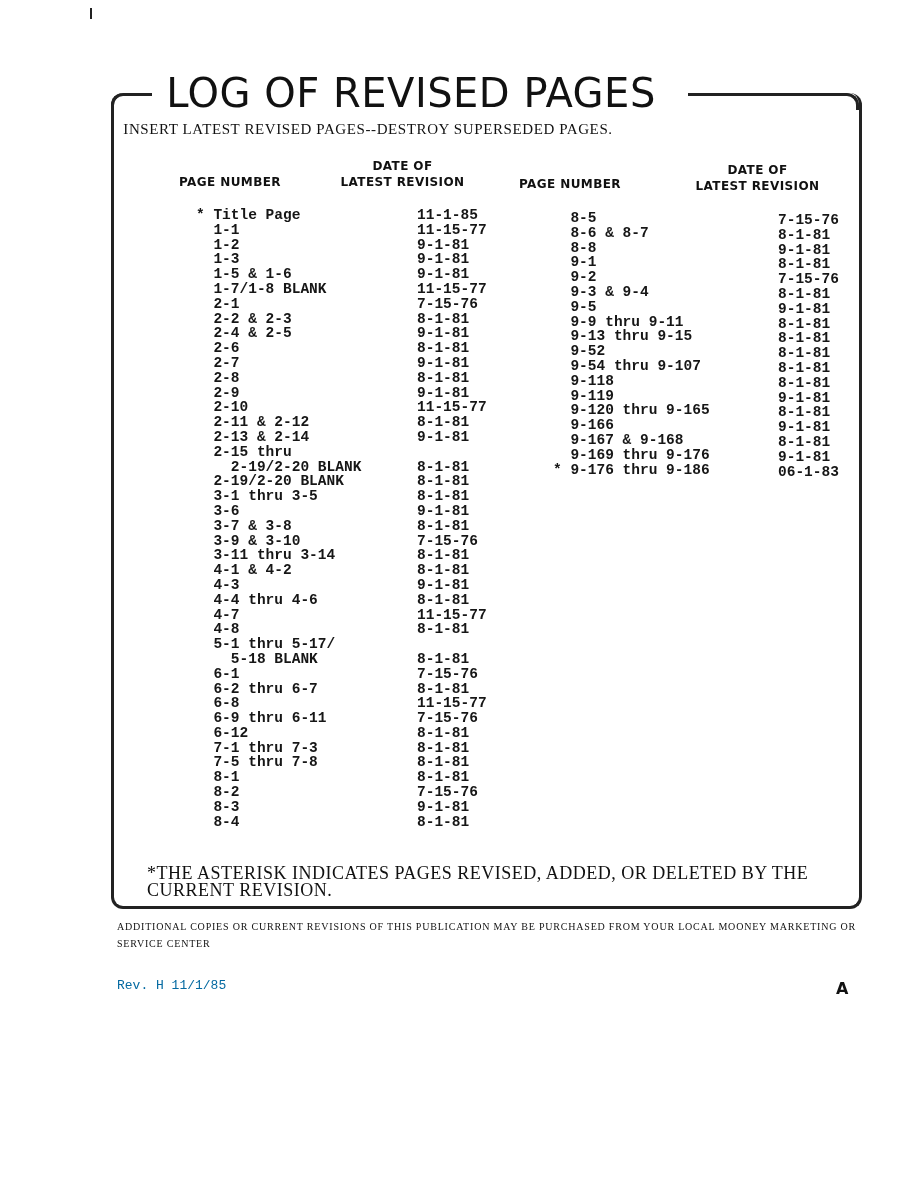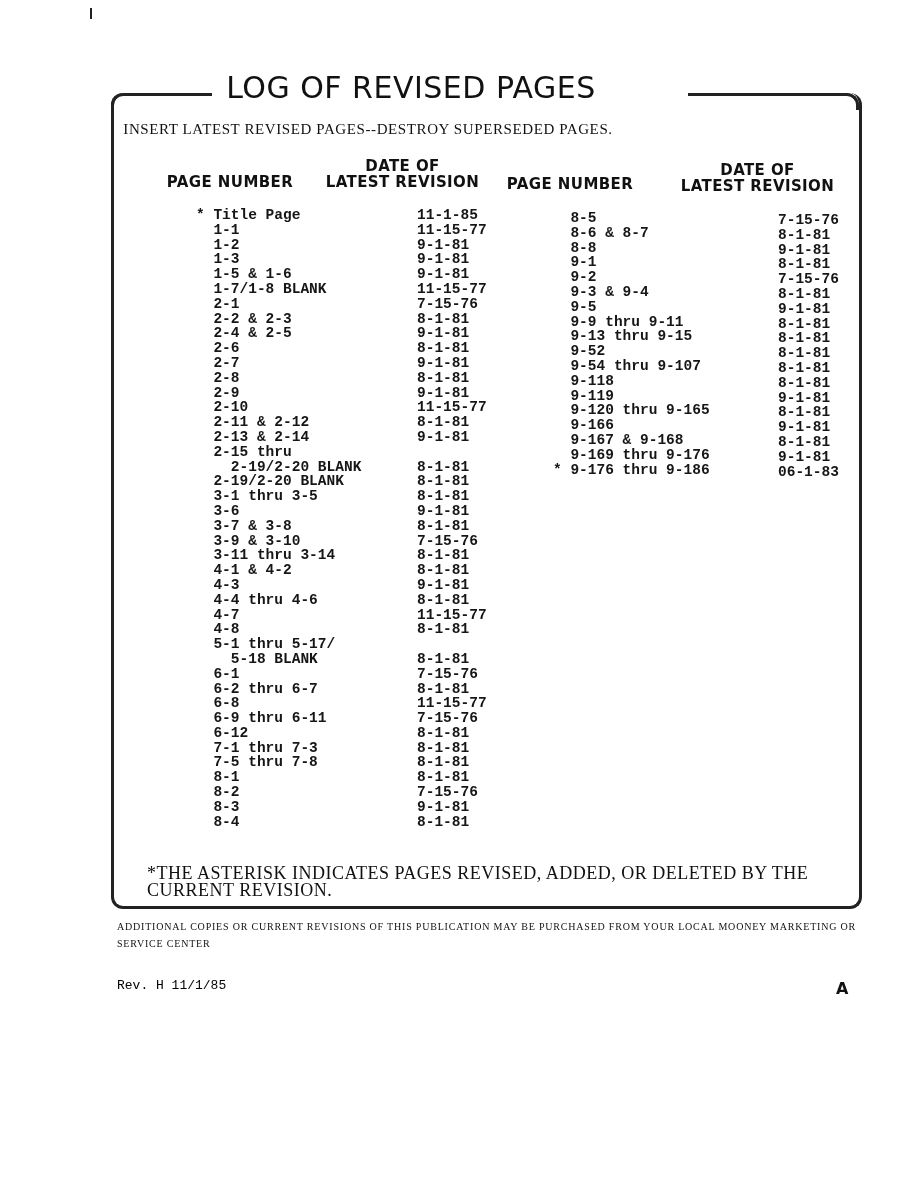--- a/index.html
+++ b/index.html
@@ -1,54 +1,54 @@
 <!DOCTYPE html>
 <html><head>
 <meta charset="utf-8">
 <style>
   html, body { margin:0; padding:0; background:#ffffff; }
   body { width:912px; height:1177px; position:relative; overflow:hidden; color:#111; }
   .mark { position:absolute; left:90px; top:8px; width:2px; height:11px; background:#222; }
   .title {
     position:absolute; top:70px; left:0; width:822px; text-align:center;
-    font-family:"DejaVu Sans", sans-serif; font-size:30px; letter-spacing:0.5px; font-weight:normal;
+    font-family:"DejaVu Sans", sans-serif; font-size:40px; letter-spacing:0.5px; font-weight:normal;
   }
   .title span { background:#fff; padding:0 14px; }
   .rule-l { position:absolute; top:91px; left:228px; width:62px; height:3px; background:#222; }
   .rule-r { position:absolute; top:93px; left:688px; width:140px; height:3px; background:#222; }
   .box {
     position:absolute; left:111px; top:93px; width:745px; height:813px;
     border:3px solid #222; border-top:none; border-radius:12px;
   }
   .box-top-l { position:absolute; left:111px; top:93px; width:125px; height:14px; border-top:3px solid #222; border-left:3px solid #222; border-top-left-radius:12px; }
   .box-top-r { position:absolute; left:740px; top:93px; width:116px; height:14px; border-top:3px solid #222; border-right:3px solid #222; border-top-right-radius:12px; }
   .instr {
     position:absolute; top:121px; left:0; width:736px; text-align:center;
     font-family:"Liberation Serif", serif; font-size:15px; letter-spacing:0.6px;
   }
   .hdr {
     position:absolute; font-family:"DejaVu Sans", sans-serif; font-weight:bold;
-    font-size:15px; text-align:center; line-height:16px; letter-spacing:0.4px;
+    font-size:12px; text-align:center; line-height:16px; letter-spacing:0.4px;
   }
   .col {
     position:absolute; font-family:"Liberation Mono", monospace; font-size:14.5px;
     line-height:14.8px; white-space:pre; font-weight:bold; color:#161616;margin-left:37px;
   }
   .col div { height:14.8px; }
   .foot-note {
     position:absolute; left:147px; top:865px; width:690px;
     font-family:Liberation Serif, serif; font-size:18px; line-height:17px; letter-spacing:0.5px;
   }
   .additional {
     position:absolute; left:117px; top:918px; width:740px;
     font-family:"Liberation Serif", serif; font-size:10px; line-height:17px; letter-spacing:0.8px;
   }
   .rev {
     position:absolute; left:117px; top:978px;
-    font-family:"Liberation Mono", monospace; font-size:13px; color:#000000;
+    font-family:"Liberation Mono", monospace; font-size:13px; color:#0369a1;
   }
   .pagenum {
     position:absolute; left:836px; top:979px;
     font-family:"DejaVu Sans", sans-serif; font-weight:bold; font-size:16px;
   }
 </style>
 </head>
 <body>
 
 <div class="mark"></div>

